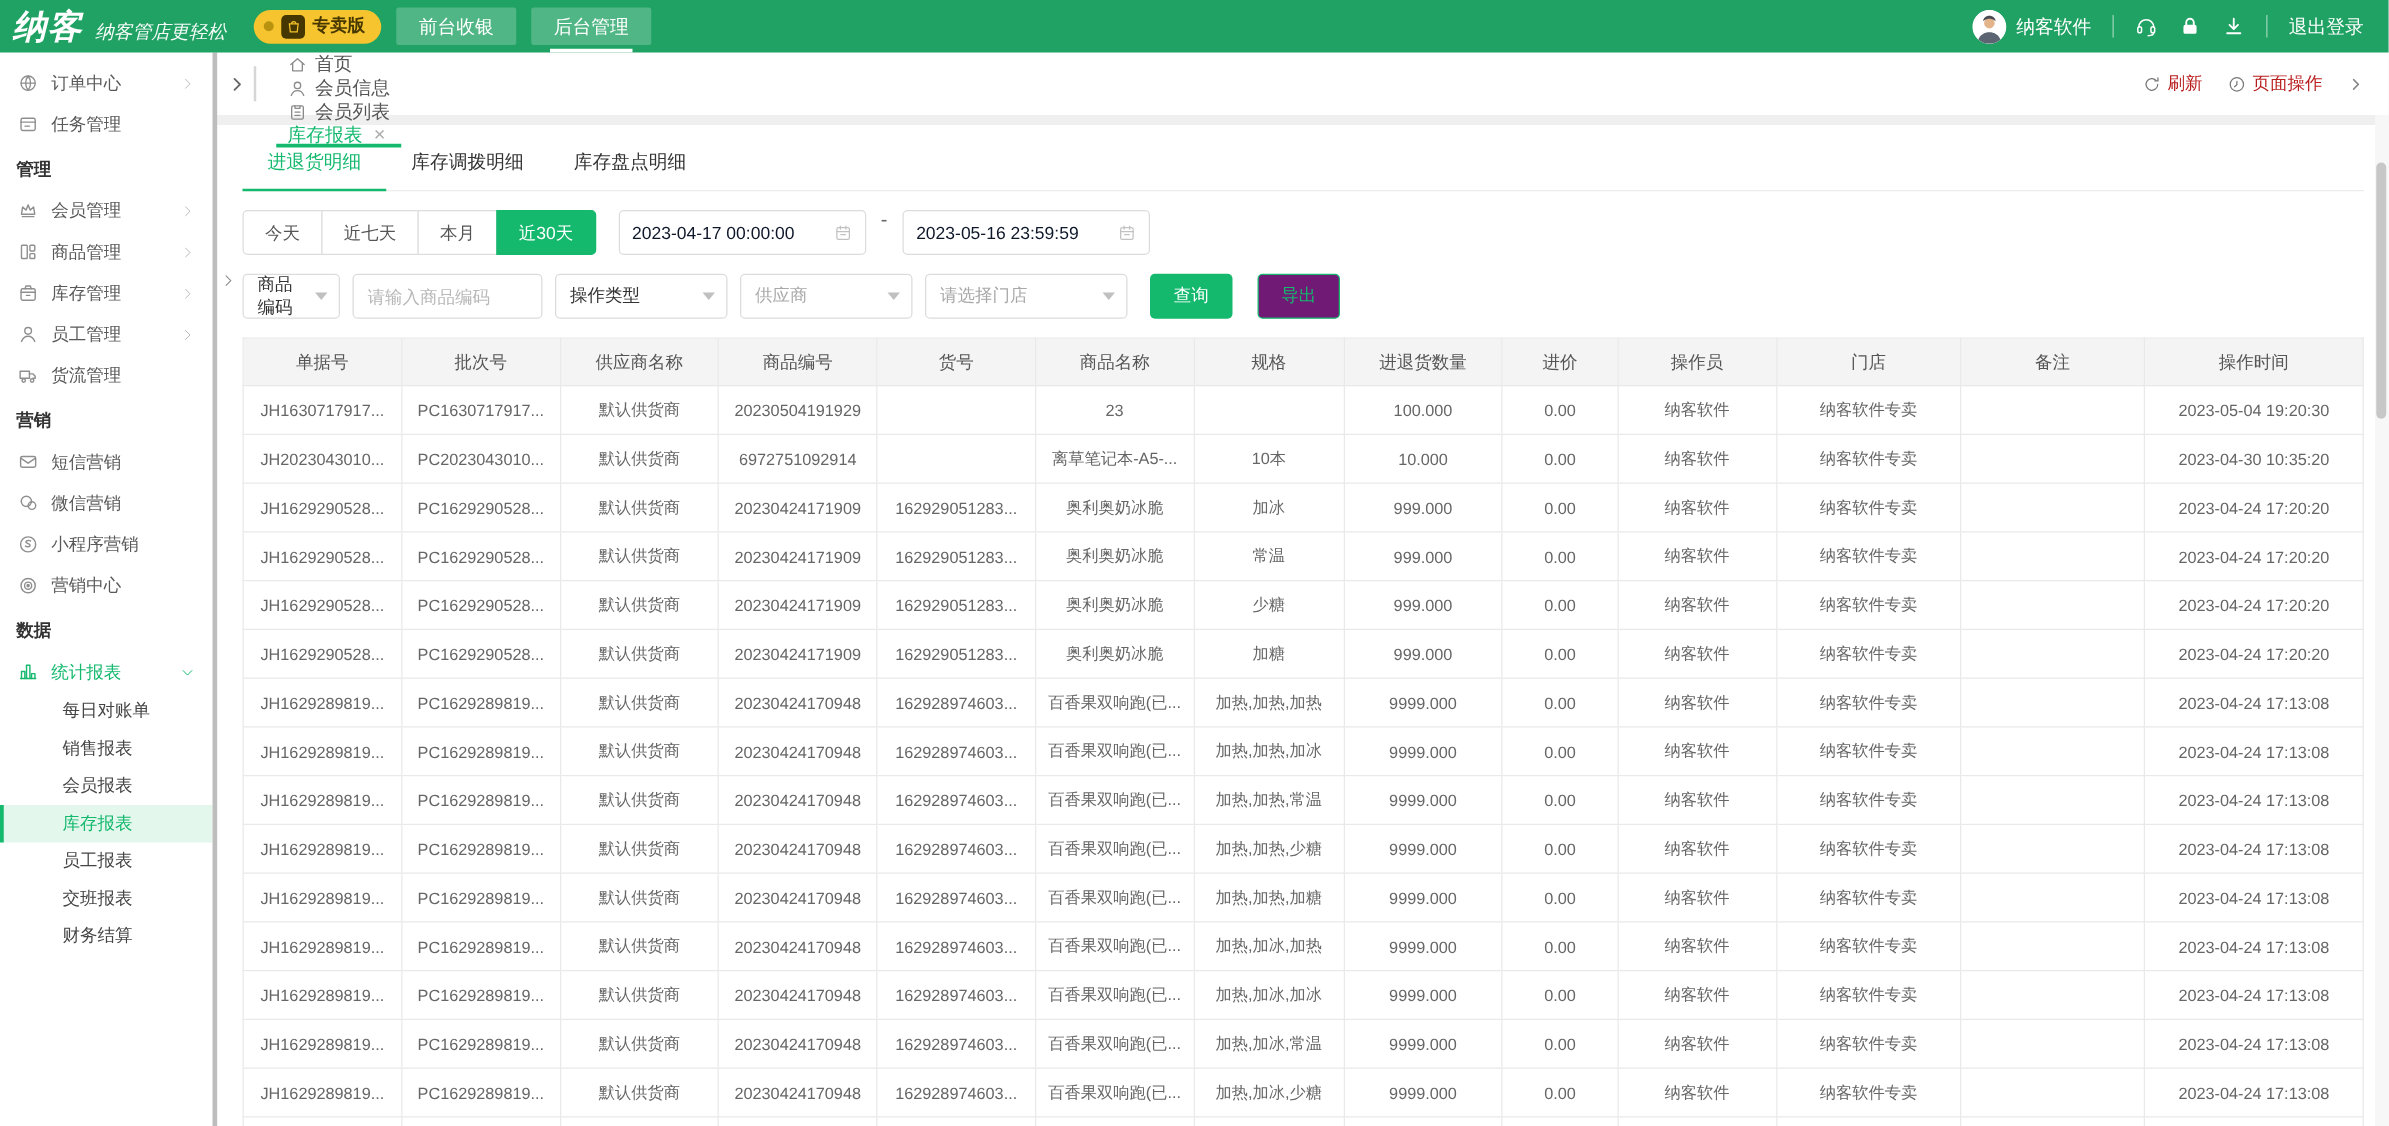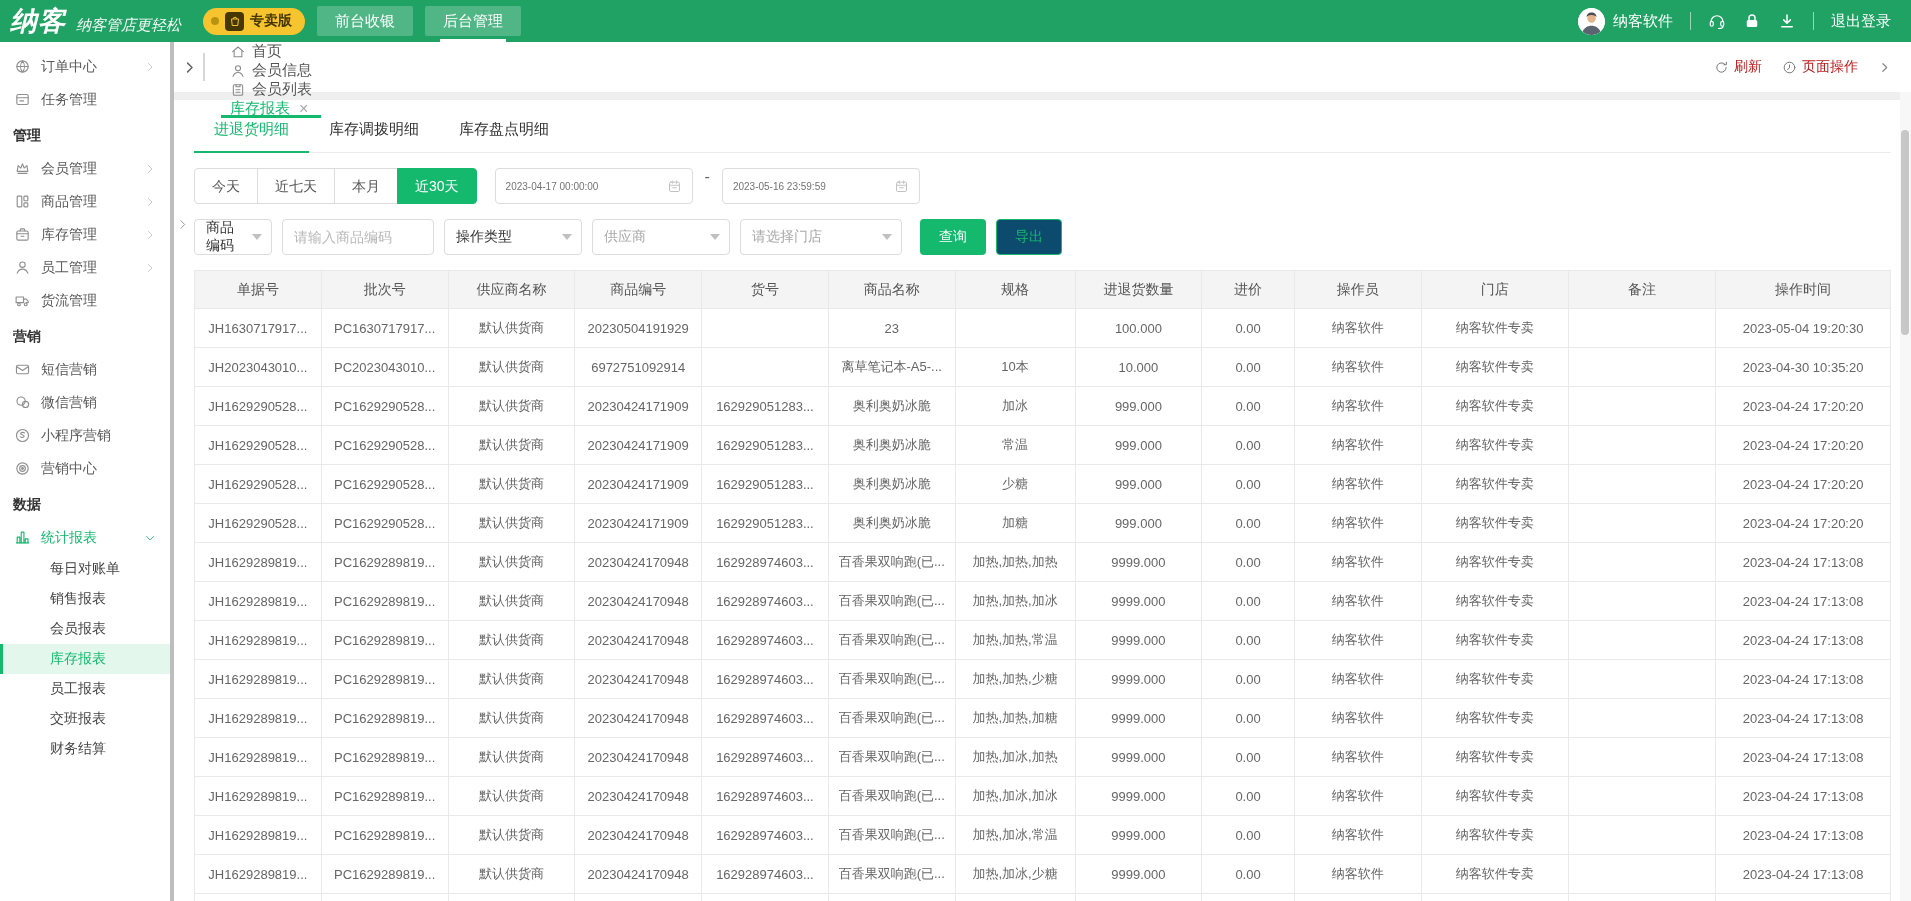--- a/index.html
+++ b/index.html
@@ -84,38 +84,38 @@
   .subtab.active::after{content:"";position:absolute;left:0;right:0;bottom:-1px;height:2px;background:var(--accent);}
   .frow{display:flex;align-items:flex-start;margin-top:15px;gap:10px;}
   .chips{display:flex;margin-right:8px;}
   .chip{border:1px solid #dcdcdc;background:#fff;color:#555;font-size:14px;height:36px;
         line-height:34px;padding:0 17px;margin-left:-1px;cursor:pointer;}
   .chip:first-child{border-radius:4px 0 0 4px;margin-left:0;}
   .chip:last-child{border-radius:0 4px 4px 0;}
   .chip.active{background:var(--accent);border-color:var(--accent);color:#fff;}
   .dinput{width:198px;height:36px;border:1px solid #dcdcdc;border-radius:4px;background:#fff;
           display:flex;align-items:center;justify-content:space-between;padding:0 10px;
-          font-size:10px;color:#737373;cursor:pointer;}
+          font-size:14px;color:#0f172a;cursor:pointer;}
   .dinput .c-ic{width:15px;height:15px;color:#c2c2c2;}
   .dash{color:#666;margin:0 2px;}
   .sel{height:36px;border:1px solid #dcdcdc;border-radius:4px;background:#fff;display:flex;
        align-items:center;justify-content:space-between;padding:0 9px 0 11px;font-size:14px;
        color:#333;cursor:pointer;}
   .sel.ph .sel-val{color:#a9a9a9;}
   .caret{width:0;height:0;border-left:5px solid transparent;border-right:5px solid transparent;
          border-top:6px solid #c0c0c0;margin-left:10px;}
   .w76{width:78px;} .w135{width:138px;} .w160{width:162px;}
   .inp{width:152px;height:36px;border:1px solid #dcdcdc;border-radius:4px;padding:0 11px;
        font-size:14px;color:#333;outline:none;font-family:inherit;}
   .inp::placeholder{color:#b8b8b8;}
   .btn-solid{height:36px;min-width:66px;background:var(--accent);color:#fff;border:none;
              border-radius:4px;font-size:14px;cursor:pointer;margin-left:8px;font-family:inherit;}
-  .btn-ghost{height:36px;min-width:66px;background:#0c4a6e;color:var(--accent);
+  .btn-ghost{height:36px;min-width:66px;background:#701a75;color:var(--accent);
              border:1px solid var(--accent);border-radius:4px;font-size:14px;cursor:pointer;
-             font-family:inherit;}
+             margin-left:10px;font-family:inherit;}
 
   
   .tbl{width:100%;border-collapse:collapse;margin-top:15px;table-layout:fixed;}
   .tbl th{background:#f4f4f4;font-weight:400;color:#555;font-size:14px;height:38px;
           border:1px solid var(--line);padding:0 4px;}
   .tbl td{color:#666;font-size:13px;height:39px;text-align:center;border:1px solid var(--line);
           overflow:hidden;white-space:nowrap;text-overflow:ellipsis;padding:0 4px;}
 
   
   .vscroll{position:absolute;right:0;top:50px;bottom:0;width:11px;background:#f7f7f7;}

